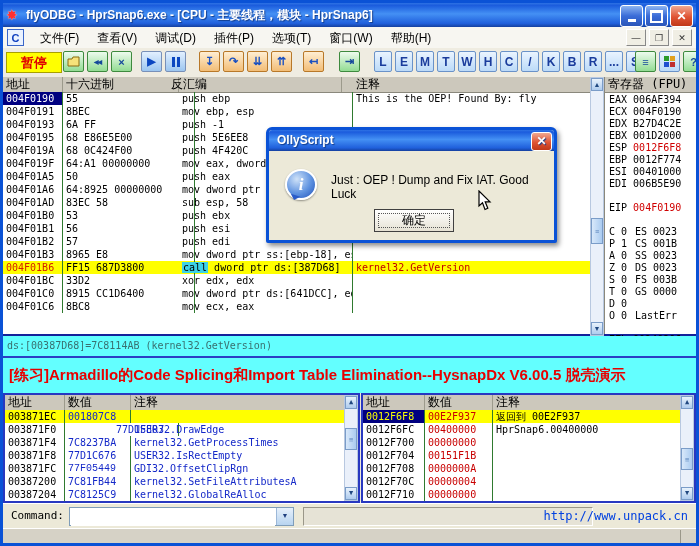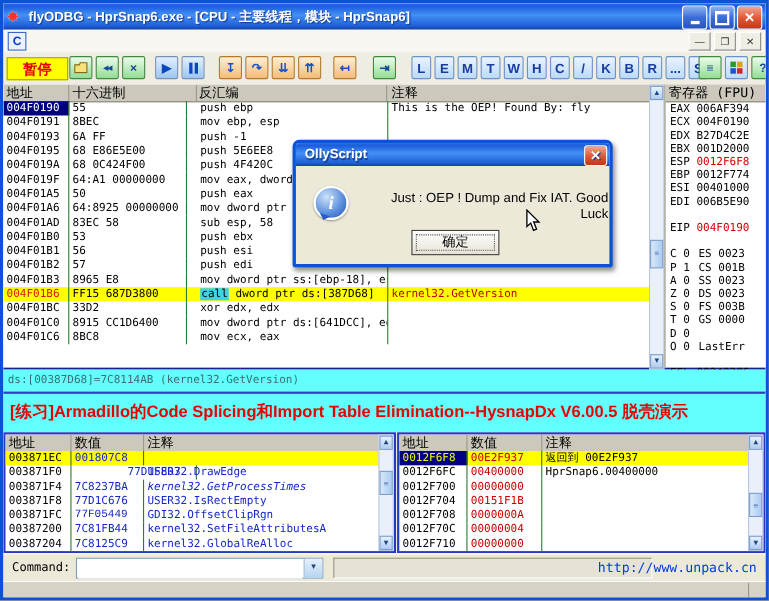--- a/index.html
+++ b/index.html
@@ -55,21 +55,21 @@
   .pane-hdr{background:#CCC8BC;border-bottom:1px solid #8A887C;position:absolute;top:0;height:15px;
     font-size:12px;color:#000;}
   .hcell{position:absolute;top:0;height:15px;line-height:15px;padding-left:3px;border-right:1px solid #9C9A8C;
     box-sizing:border-box;overflow:hidden;white-space:nowrap;}
   .disasm{position:absolute;left:0;top:0;width:587px;height:100%;overflow:hidden;background:#fff;}
   .code{font-family:"DejaVu Sans Mono",monospace;font-size:10px;}
   .drow{position:relative;height:13px;line-height:13px;white-space:nowrap;}
   .dcell{position:absolute;top:0;height:13px;padding-left:3px;box-sizing:border-box;
     border-right:1px solid #2F7A2F;overflow:hidden;}
   .c-addr{left:0;width:60px;color:#000;}
-  .c-hex{left:60px;width:107px;color:#000;}
+  .c-hex{left:60px;width:132px;color:#000;}
   .c-asm{left:176px;width:174px;color:#000;}
   .c-cmt{left:350px;width:237px;border-right:none;color:#000;}
   .drow.sel .c-addr{background:var(--select_navy,#000080);color:#fff;}
   .drow.hl{background:var(--highlight_yellow,#FFFF00);}
   .drow.hl .c-addr{color:#D42000;}
   .drow.hl .c-cmt{color:#C00000;}
   .tok-call{background:var(--call_cyan,#3CD2E8);padding:0 1px;}
   
   .vscroll{position:absolute;width:14px;background:#EAF0FA;border:1px solid #B8C8E0;box-sizing:border-box;}
   .sbtn{position:absolute;left:0;width:12px;height:13px;background:linear-gradient(180deg,#E8F2FC,#AFCCEE);
@@ -126,21 +126,21 @@
   .dlg-close{position:absolute;right:2px;top:2px;width:19px;height:17px;border:1px solid #fff;border-radius:3px;
     background:linear-gradient(180deg,#F0A890 0%,#E05434 55%,#C03818 100%);color:#fff;font-size:12px;
     font-weight:bold;display:flex;align-items:center;justify-content:center;}
   .dlg-body{position:relative;height:89px;}
   .info-icon{position:absolute;left:16px;top:18px;width:28px;height:27px;border-radius:50%;
     background:radial-gradient(circle at 35% 30%,#CFE2F8,#5E92E0 55%,#1E4FB8);border:2px solid #fff;
     box-shadow:0 1px 2px rgba(0,0,0,.4);color:#fff;font-family:"Liberation Serif",serif;
     font-style:italic;font-weight:bold;font-size:17px;display:flex;align-items:center;justify-content:center;}
   .info-icon:after{content:"";position:absolute;left:2px;bottom:-7px;width:0;height:0;
     border:5px solid transparent;border-top-color:#2A5BC8;transform:rotate(18deg);}
-  .dlg-msg{position:absolute;left:62px;top:22px;width:222px;font-size:12px;color:#000;text-align:right;}
+  .dlg-msg{position:absolute;left:62px;top:22px;width:222px;font-size:12px;color:#000;}
   .dlg-btn{position:absolute;left:105px;top:58px;width:80px;height:23px;box-sizing:border-box;
     background:linear-gradient(180deg,#FFFFFF,#E6E2D4);border:1px solid #404040;
     font-size:12px;color:#000;display:flex;align-items:center;justify-content:center;}
   .dlg-btn:after{content:"";position:absolute;left:3px;top:3px;right:3px;bottom:3px;border:1px dotted #555;}
   
   .cursor{position:absolute;left:475px;top:187px;z-index:60;}
 </style>
 </head>
 <body>
 
@@ -157,20 +157,21 @@
           <span class="maxbox"></span>
         </span>
       <span class="wbtn close">
           <span>✕</span>
         </span>
     </span>
   </div>
 
   <div class="menubar">
     <span class="c-icon">C</span>
+    <span id="menu"><span class="menu-item">文件(F)</span><span class="menu-item">查看(V)</span><span class="menu-item">调试(D)</span><span class="menu-item">插件(P)</span><span class="menu-item">选项(T)</span><span class="menu-item">窗口(W)</span><span class="menu-item">帮助(H)</span></span>
     <span class="mdi-controls">
       <span class="mdibtn">
           <span>—</span>
         </span>
       <span class="mdibtn">
           <span>❐</span>
         </span>
       <span class="mdibtn">
           <span>✕</span>
         </span>
@@ -258,21 +259,21 @@
           <span>?</span>
         </span>
       </div>
   </div>
 
   <div class="main">
     <div class="disasm code">
       <div class="pane-hdr" style="left:0;width:587px;" id="disasm-hdr">
           <span class="hcell" style="left: 0px; width: 60px;">地址</span>
           <span class="hcell" style="left: 60px; width: 116px;">十六进制</span>
-          <span class="hcell" style="left: 175px; width: 174px; font-family: Liberation Serif, serif;">反汇编</span>
+          <span class="hcell" style="left: 165px; width: 174px; font-family: Liberation Serif, serif;">反汇编</span>
           <span class="hcell" style="left: 350px; width: 237px; border-right: none;">注释</span>
         </div>
       <div id="disasm-rows" style="position:absolute;top:15px;left:0;width:587px;">
           <div class="drow sel">
             <span class="dcell c-addr">004F0190</span>
             <span class="dcell c-hex">55</span>
             <span class="dcell c-asm">push ebp</span>
             <span class="dcell c-cmt">This is the OEP!  Found By: fly</span>
           </div>
           <div class="drow">
@@ -425,21 +426,21 @@
             <span class="bcell b-cmt" style="left: 126px; width: 213px; border-right: none;"></span>
           </div>
           <div class="brow">
             <span class="bcell b-addr" style="left: 0px; width: 60px;">003871F0</span>
             <span class="bcell b-val" style="left: 60px; width: 66px; margin-left: 48px;">77D1F807</span>
             <span class="bcell b-cmt" style="left: 126px; width: 213px; border-right: none;">USER32.DrawEdge</span>
           </div>
           <div class="brow">
             <span class="bcell b-addr" style="left: 0px; width: 60px;">003871F4</span>
             <span class="bcell b-val" style="left: 60px; width: 66px;">7C8237BA</span>
-            <span class="bcell b-cmt" style="left: 126px; width: 213px; border-right: none; font-style: italic;">kernel32.GetProcessTimes</span>
+            <span class="bcell b-cmt" style="left: 126px; width: 213px; border-right: none;">kernel32.GetProcessTimes</span>
           </div>
           <div class="brow">
             <span class="bcell b-addr" style="left: 0px; width: 60px;">003871F8</span>
             <span class="bcell b-val" style="left: 60px; width: 66px;">77D1C676</span>
             <span class="bcell b-cmt" style="left: 126px; width: 213px; border-right: none;">USER32.IsRectEmpty</span>
           </div>
           <div class="brow">
             <span class="bcell b-addr" style="left: 0px; width: 60px;">003871FC</span>
             <span class="bcell b-val" style="left: 60px; width: 66px; font-family: Liberation Mono, monospace;">77F05449</span>
             <span class="bcell b-cmt" style="left: 126px; width: 213px; border-right: none;">GDI32.OffsetClipRgn</span>

